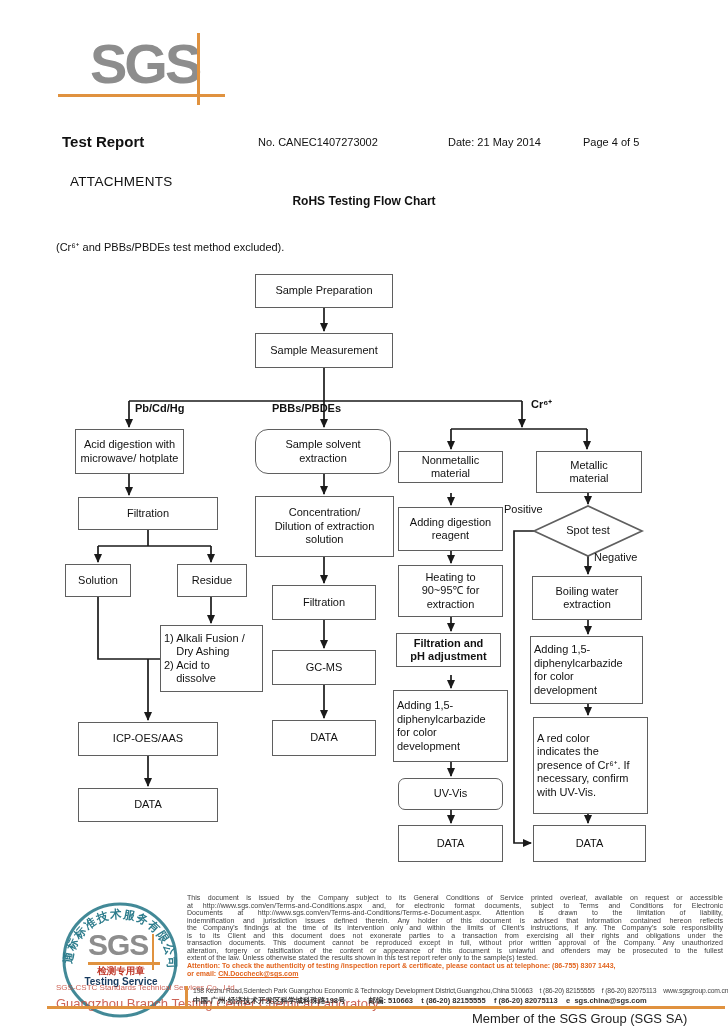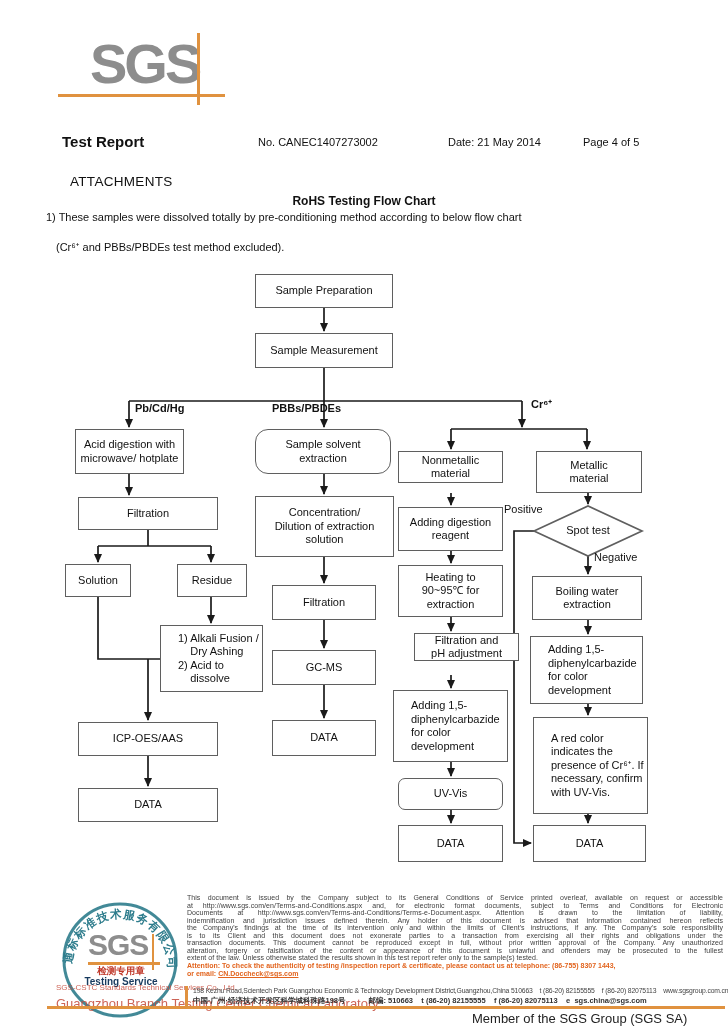--- a/index.html
+++ b/index.html
@@ -21,21 +21,21 @@
   #chart-title { position:absolute; left:0; top:194px; width:728px; text-align:center;
     font-size:12px; font-weight:bold; }
   #note-line1 { position:absolute; left:46px; top:211px; font-size:11px; }
   #note-line2 { position:absolute; left:56px; top:226px; font-size:11px;margin-top:13px; }
   
   #flow-svg { position:absolute; left:0; top:0; width:728px; height:1030px; pointer-events:none; }
   .fbox { position:absolute; box-sizing:border-box; background:#fff; border:1.5px solid #5f5f5f;
     display:flex; flex-direction:column; justify-content:center; align-items:center;
     font-size:11px; line-height:13.5px; text-align:center; }
   .fbox div { white-space:pre; }
-  .fbox.left { align-items:flex-start; text-align:left; padding-left:17px; }
+  .fbox.left { align-items:flex-start; text-align:left; padding-left:3px; }
   .flabel { position:absolute; font-size:11px; white-space:nowrap; }
   .flabel.bold { font-weight:bold; }
   #diamond-label { position:absolute; font-size:11px; text-align:center; }
   
   #stamp-svg { position:absolute; left:56px; top:898px; }
   #stamp-sgs { position:absolute; left:88px; top:930px; font-size:30px; font-weight:bold;
     color:#8d8d8d; letter-spacing:-1px; line-height:30px; }
   #stamp-hline { position:absolute; left:88px; top:962px; width:72px; height:2.5px; }
   #stamp-vline { position:absolute; left:152px; top:934px; width:2px; height:36px; }
   #stamp-cn { position:absolute; left:88px; top:965px; width:66px; text-align:center;
@@ -69,21 +69,20 @@
   <div id="logo-text">SGS</div>
   <div id="logo-hline" style="background: rgb(224, 146, 63);"></div>
   <div id="logo-vline" style="background: rgb(224, 146, 63);"></div>
   <div id="report-title">Test Report</div>
   <div id="report-no">No. CANEC1407273002</div>
   <div id="report-date">Date: 21 May 2014</div>
   <div id="report-page">Page 4 of 5</div>
 
   <div id="attachments-label">ATTACHMENTS</div>
   <div id="chart-title">RoHS Testing Flow Chart</div>
-  <div id="note-line1">1) These samples were dissolved totally by pre-conditioning method according to below flow chart</div>
   <div id="note-line2">(Cr⁶⁺ and PBBs/PBDEs test method excluded).</div>
 
   <svg id="flow-svg" viewBox="0 0 728 1030" xmlns="http://www.w3.org/2000/svg">
       <defs>
         <marker id="arw" markerUnits="userSpaceOnUse" markerWidth="10" markerHeight="9" refX="8" refY="4" orient="auto">
           <path d="M0,0 L9,4 L0,8 z" fill="#1a1a1a"></path>
         </marker>
       </defs>
       <polyline points="324,308 324,331" fill="none" stroke="#1a1a1a" stroke-width="1.7" marker-end="url(#arw)"></polyline>
       <polyline points="324,368 324,401" fill="none" stroke="#1a1a1a" stroke-width="1.7"></polyline>
@@ -181,21 +180,21 @@
       </div>
       <div class="fbox" style="left: 398px; top: 507px; width: 105px; height: 44px;">
         <div>Adding digestion</div>
         <div>reagent</div>
       </div>
       <div class="fbox" style="left: 398px; top: 565px; width: 105px; height: 52px;">
         <div>Heating to</div>
         <div>90~95℃ for</div>
         <div>extraction</div>
       </div>
-      <div class="fbox" style="left: 414px; top: 633px; width: 105px; height: 28px;">
+      <div class="fbox" style="left: 396px; top: 633px; width: 105px; height: 34px; font-weight: bold;">
         <div>Filtration and</div>
         <div>pH adjustment</div>
       </div>
       <div class="fbox left" style="left: 393px; top: 690px; width: 115px; height: 72px;">
         <div>Adding 1,5-</div>
         <div>diphenylcarbazide</div>
         <div>for color</div>
         <div>development</div>
       </div>
       <div class="fbox" style="left: 398px; top: 778px; width: 105px; height: 32px; border-radius: 7px;">

